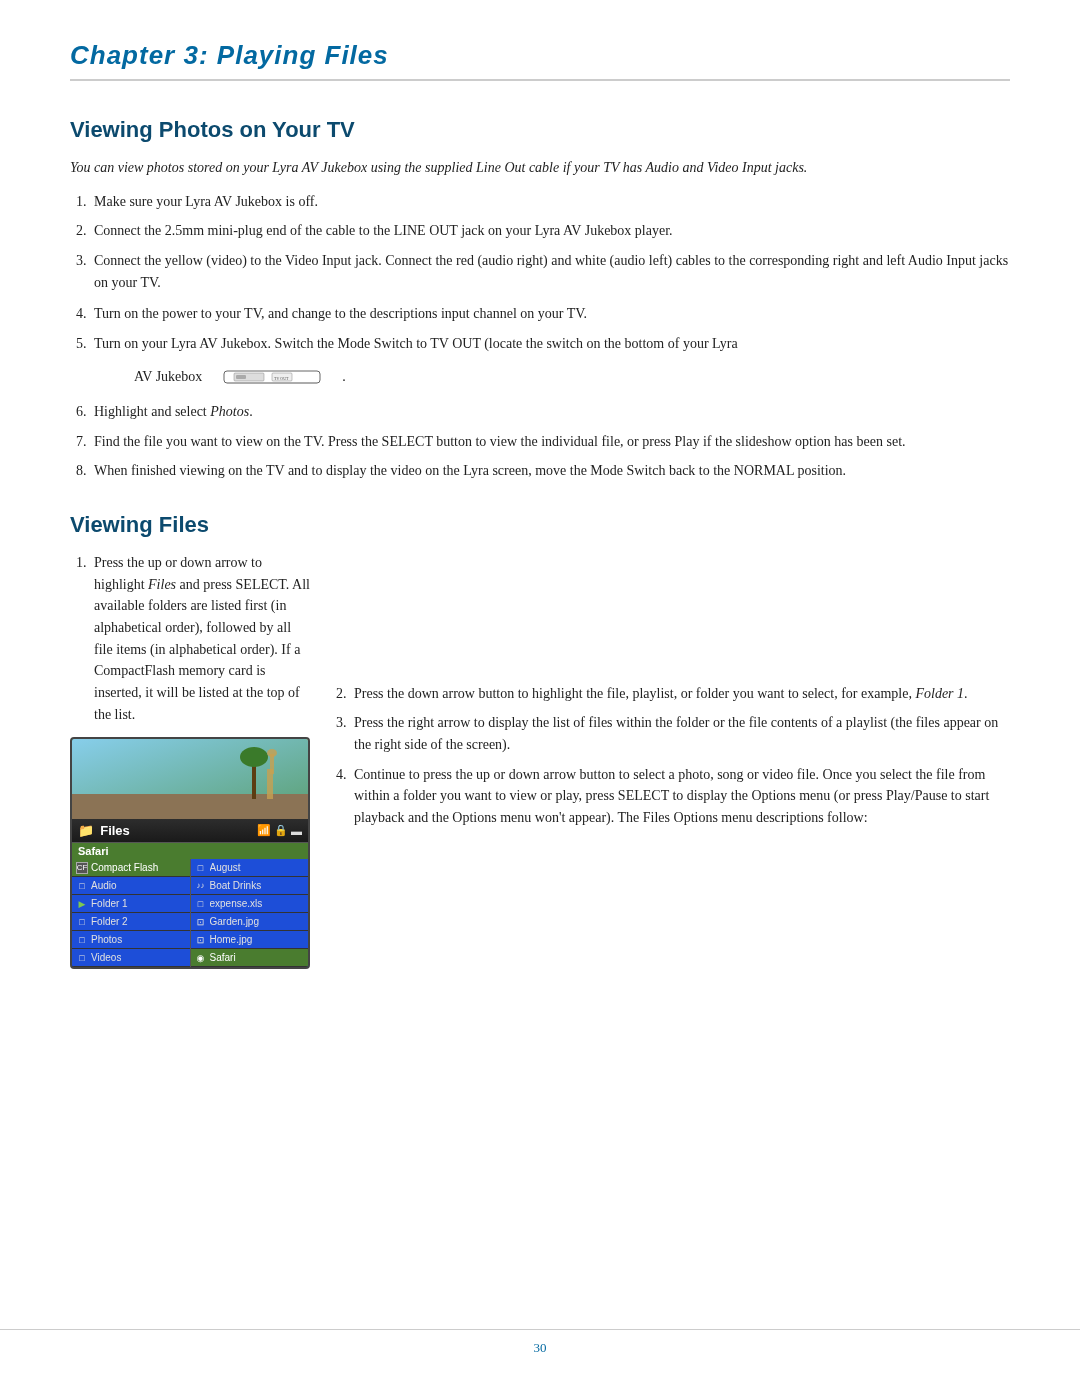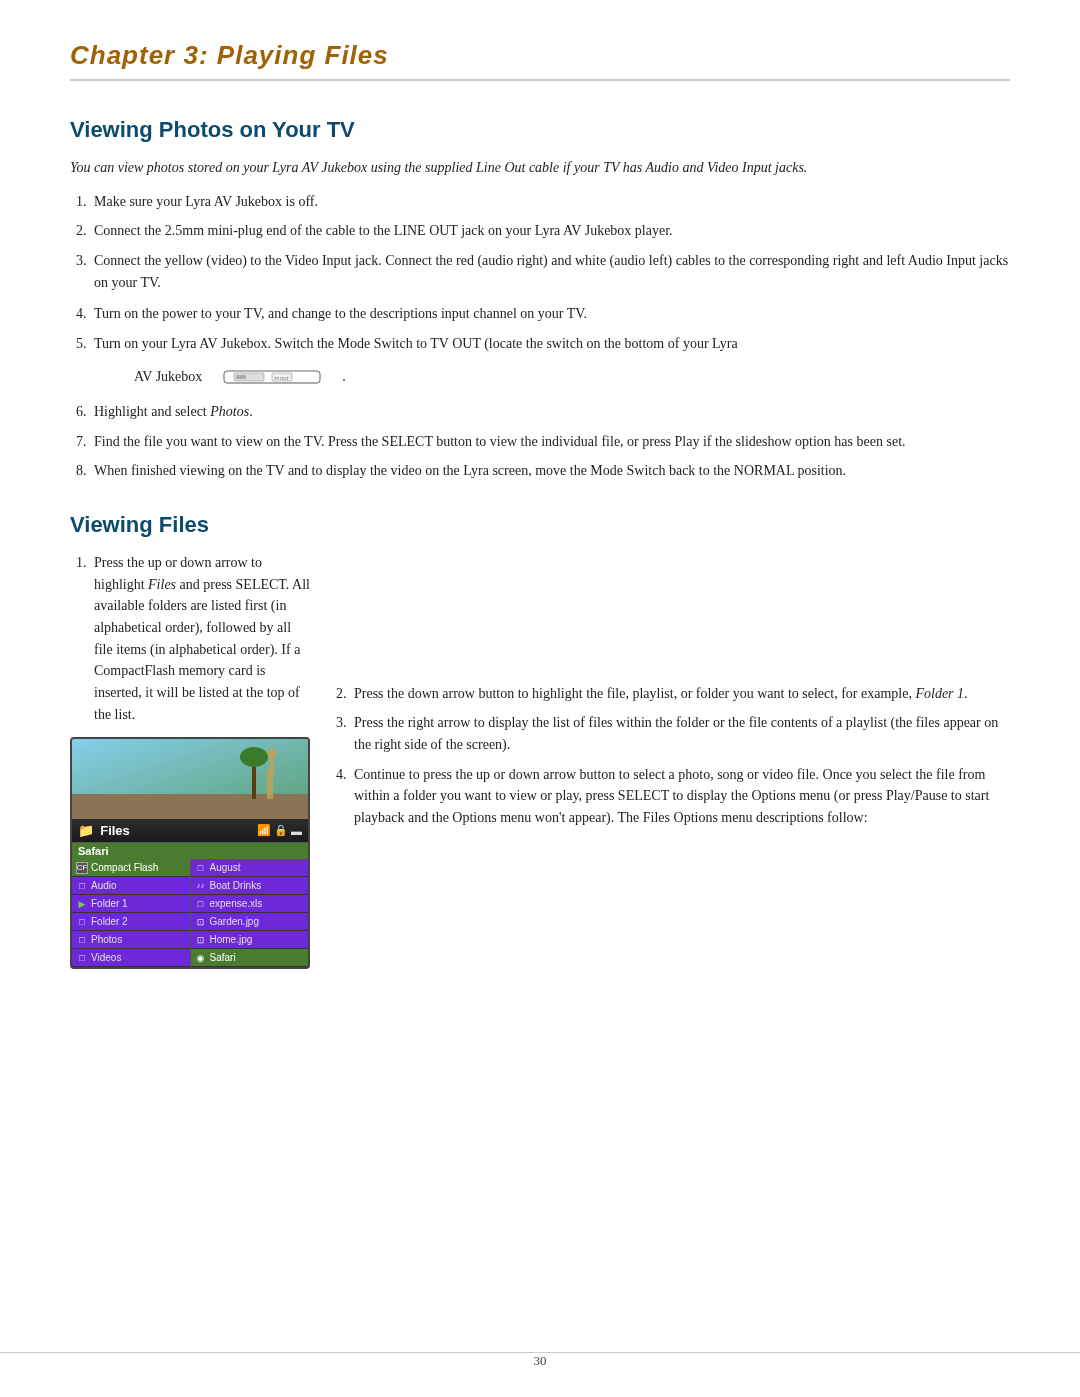--- a/index.html
+++ b/index.html
@@ -26,21 +26,21 @@
       border-bottom: 2px solid #ccc;
       padding-bottom: 8px;
       margin-bottom: 36px;
     }
 
     .chapter-title {
       font-family: Arial, Helvetica, sans-serif;
       font-size: 26px;
       font-weight: bold;
       font-style: italic;
-      color: #a16207;
+      color: #0369a1;
       letter-spacing: 1px;
     }
 
     
     .section-heading {
       font-family: Arial, Helvetica, sans-serif;
       font-size: 22px;
       font-weight: bold;
       color: #0c4a6e;
       margin-bottom: 14px;
@@ -150,21 +150,21 @@
       align-items: center;
     }
 
     .header-icon {
       color: #ddd;
       font-size: 11px;
     }
 
     .screen-body {
       display: flex;
-      background: #6d28d9;
+      background: #1d4ed8;
     }
 
     .screen-highlight-bar {
       background: #4a7c2f;
       color: #fff;
       font-size: 11px;
       padding: 2px 6px;
       font-weight: bold;
     }
 
@@ -214,27 +214,28 @@
       width: 240px;
       height: 80px;
       background: linear-gradient(135deg, #4a7c2f 0%, #8ab060 40%, #c8a050 60%, #e0b870 100%);
       position: relative;
       overflow: hidden;
     }
 
     
     .page-footer {
       position: absolute;
-      bottom: 28px;
+      bottom: 41px;
       left: 0;
       right: 0;
       text-align: center;
       border-top: 1px solid #ccc;
+      padding-top: 10px;
       font-size: 13px;
-      color: #404040;
+      color: #0369a1;
     }
 
     
     .device-svg {
       width: 100px;
       height: 28px;
     }
   </style>
 </head>
 <body>

